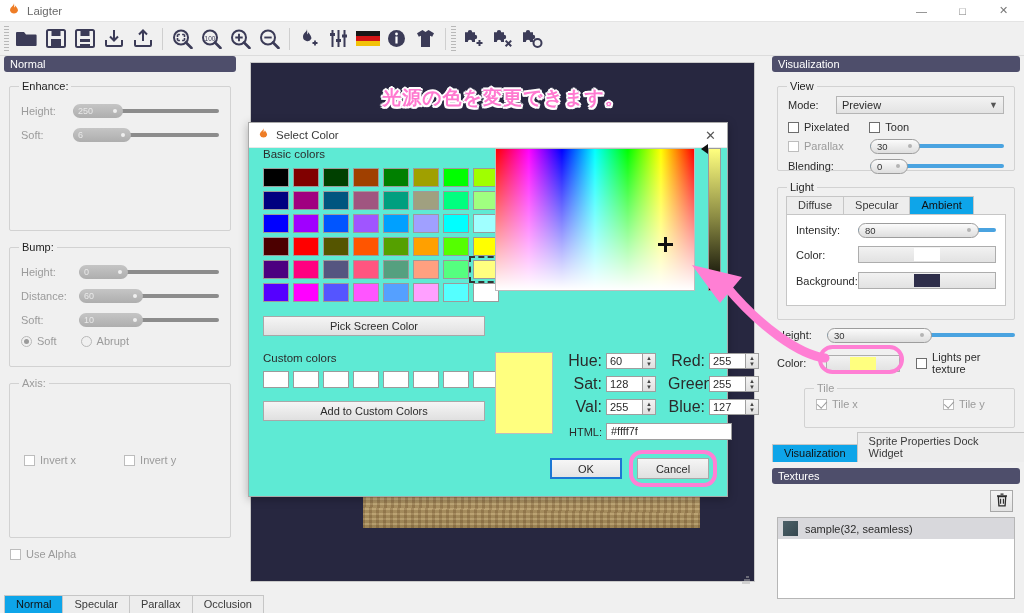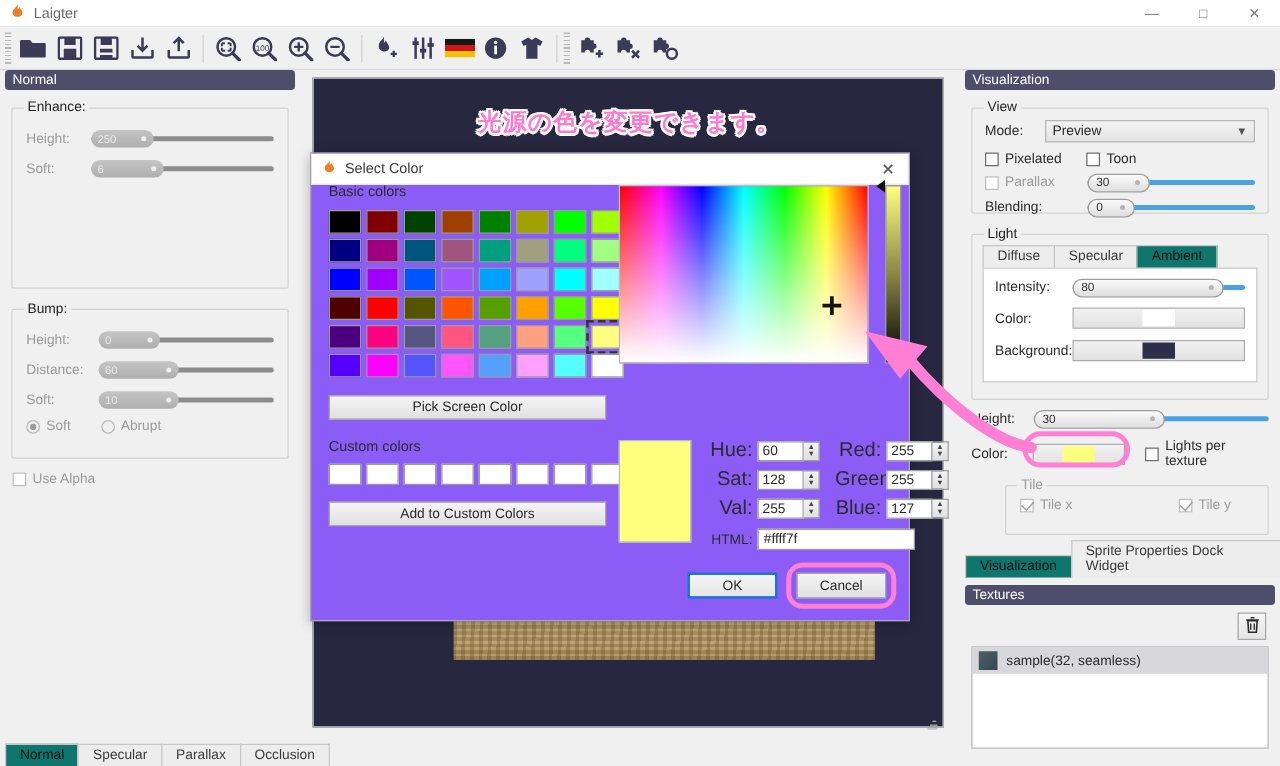--- a/index.html
+++ b/index.html
@@ -86,21 +86,21 @@
   .rad.on:after { content:""; position:absolute; left:2px; top:2px; width:5px; height:5px; border-radius:50%; background:#9a9a9a; }
 
   .dimtxt { color:#9b9b9b; }
 
   
   .tabstrip { display:flex; align-items:flex-end; height:20px; }
   .tab {
     border:1px solid #c6c6c6; border-bottom:none; background:#ededed;
     padding:2px 11px 3px; font-size:11px; color:#3a3a3a; margin-right:-1px;
   }
-  .tab.active { background:#0f766e; color:#111; }
+  .tab.active { background:#0ea5e9; color:#111; }
 
   
   #leftpanel { position:absolute; left:0; top:56px; width:240px; height:557px; background:#f0f0f0; }
 
   
   #preview {
     position:absolute; left:250px; top:62px; width:505px; height:520px;
     background:#272740; border:1px solid #c9c9c9;
   }
   #annotation {
@@ -133,21 +133,21 @@
   .combo {
     border:1px solid #b5b5b5; background:linear-gradient(to bottom,#f3f3f3,#e3e3e3);
     height:18px; display:flex; align-items:center; padding:0 5px; font-size:11px;
   }
   .combo .cv { flex:1; }
   .combo .carr { color:#555; font-size:9px; }
 
   
   #dlg {
     position:absolute; left:248px; top:122px; width:480px; height:375px;
-    background:#8b5cf6; border:1px solid #a9a9a9;
+    background:#5eead4; border:1px solid #a9a9a9;
     box-shadow:0 2px 9px rgba(0,0,0,.28);
   }
   #dlgbar { height:25px; background:#fff; display:flex; align-items:center; border-bottom:1px solid #e8e8e8; }
   #dlgbar .flame { margin:0 7px 0 9px; font-size:11px; }
   #dlgbar .t { font-size:11.5px; color:#3a3a3a; }
   #dlgbar .x { margin-left:auto; margin-right:11px; color:#555; font-size:13px; }
 
   #swatches { display:grid; grid-template-columns:repeat(8,26px); gap:4px; }
   #swatches i { display:block; width:26px; height:19px; border:1px solid #9b9b9b; }
   #swatches i.sel { outline:2px dashed #333; outline-offset:2px; }
@@ -399,20 +399,33 @@
           <i class="rad on"></i>
           <span class="dimtxt">Soft</span>
         </span>
       <span class="chk">
           <i class="rad"></i>
           <span class="dimtxt">Abrupt</span>
         </span>
     </div>
   </div>
 
+  <div class="gbox dim" style="margin-top:16px; height:155px; position:relative;">
+    <span class="gtitle">Axis:</span>
+    <div style="position:absolute; top:70px; left:14px; display:flex; gap:48px;">
+      <span class="chk">
+          <i class="box dimb"></i>
+          <span class="dimtxt">Invert x</span>
+        </span>
+      <span class="chk">
+          <i class="box dimb"></i>
+          <span class="dimtxt">Invert y</span>
+        </span>
+    </div>
+  </div>
 
   <div style="margin:10px 0 0 10px;">
     <span class="chk">
         <i class="box dimb"></i>
         <span class="dimtxt">Use Alpha</span>
       </span>
   </div>
 
   <div class="tabstrip" style="position:absolute; left:4px; bottom:0; width:236px;">
     <div class="tab active">Normal</div>

